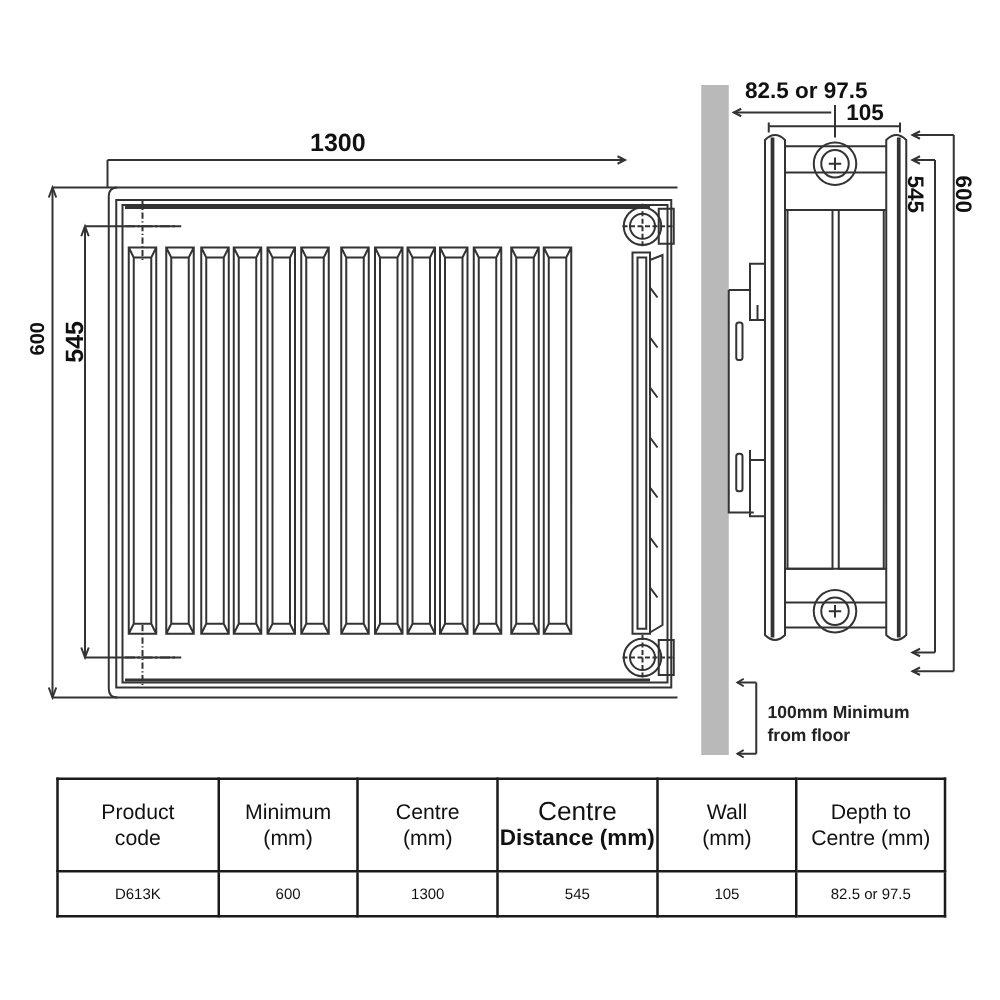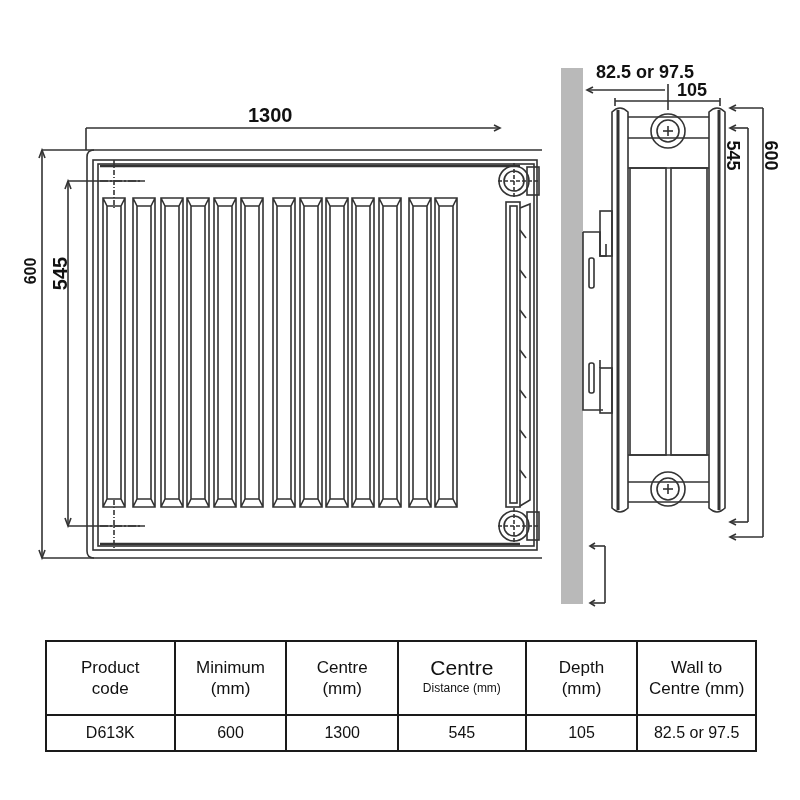--- a/index.html
+++ b/index.html
@@ -4,26 +4,26 @@
 <style>
   html, body { margin: 0; padding: 0; background: #ffffff; }
   body { width: 800px; height: 800px; position: relative; overflow: hidden; font-family: "Liberation Sans", sans-serif; }
   #diagram { position: absolute; left: 0; top: 0; width: 800px; height: 610px; }
   .dim { position: absolute; font-family: "Liberation Sans", sans-serif; font-weight: bold; color: #111; white-space: nowrap; }
   .dim-lg { font-size: 20px; }
   .dim-md { font-size: 16px; }
   .vert-ccw { transform-origin: center center; transform: rotate(-90deg); }
   .vert-cw { transform-origin: center center; transform: rotate(90deg); }
   .note { position: absolute; font-family: "Liberation Sans", sans-serif; font-weight: bold; font-size: 14px; color: #222; line-height: 19px; }
-  table.spec { position: absolute; left: 45px; top: 640px; width: 712px; border-collapse: collapse; font-family: "Liberation Sans", sans-serif; color: #111; }
+  table.spec { position: absolute; left: 45px; top: 622px; width: 712px; border-collapse: collapse; font-family: "Liberation Sans", sans-serif; color: #111; }
   table.spec td { border: 2px solid #1a1a1a; text-align: center; vertical-align: middle; padding: 0; }
   table.spec tr.head td { height: 72px; font-size: 17px; line-height: 21px; }
-  table.spec tr.row td { height: 34px; font-size: 16px; }
+  table.spec tr.row td { height: 34px; font-size: 12px; }
   .cd-line1 { display: block; font-size: 21px; }
-  .cd-line2 { display: block; font-size: 12px; }
+  .cd-line2 { display: block; font-size: 18px; font-weight: bold; }
 </style>
 </head>
 <body>
 
 <div id="diagram">
   <svg width="800" height="610" viewBox="0 0 800 610" xmlns="http://www.w3.org/2000/svg" style="position:absolute;left:0;top:0;">
     <g stroke="#333" fill="none" stroke-width="1.6">
 
       <g>
 
@@ -158,20 +158,24 @@
 
   <div class="dim dim-lg" style="left:248px;top:104px;">1300</div>
   <div class="dim dim-md vert-ccw" style="left:18px;top:262px;">600</div>
   <div class="dim dim-lg vert-ccw" style="left:44px;top:262px;">545</div>
 
   <div class="dim dim-lg" style="left:596px;top:62px;font-size:18px;">82.5 or 97.5</div>
   <div class="dim dim-lg" style="left:677px;top:80px;font-size:18px;">105</div>
   <div class="dim dim-lg vert-cw" style="left:717px;top:145px;font-size:18px;">545</div>
   <div class="dim dim-lg vert-cw" style="left:755px;top:145px;font-size:18px;">600</div>
 
+  <div class="note" style="left:614px;top:560px;">
+    <div>100mm Minimum</div>
+    <div>from floor</div>
+  </div>
 </div>
 
 <table class="spec">
   <colgroup>
     <col style="width:129px">
       <col style="width:112px">
       <col style="width:112px">
       <col style="width:128px">
       <col style="width:112px">
       <col style="width:119px">
@@ -188,25 +192,25 @@
         </td>
     <td>
           <div>Centre</div>
           <div>(mm)</div>
         </td>
     <td>
           <span class="cd-line1">Centre</span>
           <span class="cd-line2">Distance (mm)</span>
         </td>
     <td>
-          <div>Depth</div>
+          <div>Wall</div>
           <div>(mm)</div>
         </td>
     <td>
-          <div>Wall to</div>
+          <div>Depth to</div>
           <div>Centre (mm)</div>
         </td>
   </tr>
   <tr class="row">
     <td>D613K</td>
     <td>600</td>
     <td>1300</td>
     <td>545</td>
     <td>105</td>
     <td>82.5 or 97.5</td>

